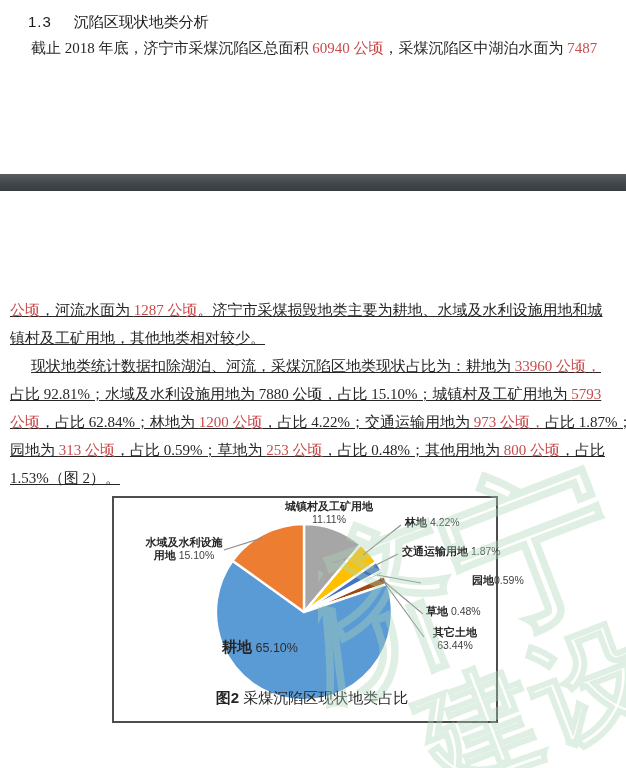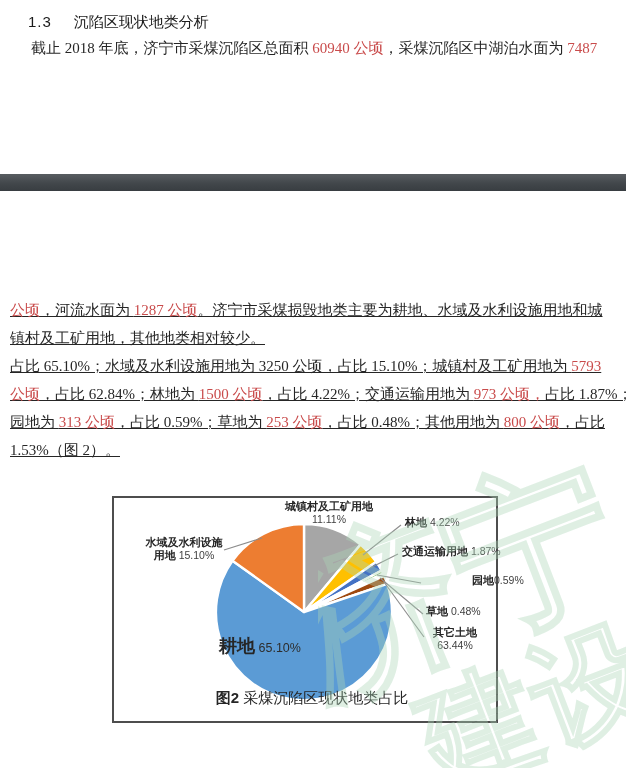--- a/index.html
+++ b/index.html
@@ -36,21 +36,21 @@
   }
   .chartbox svg{position:absolute;left:0;top:0;}
   .clabel{
     position:absolute;
     font-family:"Liberation Sans","DejaVu Sans",sans-serif;
     font-size:10.5px;color:#3f3f3f;white-space:nowrap;line-height:13px;
   }
   .clabel .lname{font-weight:bold;color:#262626;font-size:11px;}
   .clabel.ctr{text-align:center;}
   .clabel.inner{font-size:12.5px;color:#2d2d2d;text-align:center;}
-  .clabel.inner .lname{font-size:18px;}
+  .clabel.inner .lname{font-size:15px;}
   
   .caption{
     left:112px;top:689px;width:400px;text-align:center;
     font-size:15px;color:#262626;
   }
   .caption .cap-prefix{
     font-family:"Liberation Sans","DejaVu Sans",sans-serif;
     font-weight:bold;margin-right:4px;
   }
   
@@ -65,22 +65,23 @@
 
 <div class="abs para para1">
     <div class="tline ind"><span>截止 2018 年底，济宁市采煤沉陷区总面积 </span><span class="red">60940 公顷</span><span>，采煤沉陷区中湖泊水面为 </span><span class="red">7487</span></div>
   </div>
 
 <div class="abs divider"></div>
 
 <div class="abs para para2">
     <div class="tline"><span class="red">公顷</span><span>，河流水面为 </span><span class="red">1287 公顷</span><span>。济宁市采煤损毁地类主要为耕地、水域及水利设施用地和城</span></div>
     <div class="tline"><span>镇村及工矿用地，其他地类相对较少。</span></div>
-    <div class="tline"><span>占比 65.10%；水域及水利设施用地为 3250 公顷，占比 15.10%；城镇村及工矿用地为 </span><span class="red">5793</span></div>
-    <div class="tline"><span class="red">公顷</span><span>，占比 62.84%；林地为 </span><span class="red">1500 公顷</span><span>，占比 4.22%；交通运输用地为 </span><span class="red">973 公顷，</span><span>占比 1.87%；</span></div>
+    <div class="tline ind"><span>现状地类统计数据扣除湖泊、河流，采煤沉陷区地类现状占比为：耕地为 </span><span class="red">33960 公顷，</span></div>
+    <div class="tline"><span>占比 92.81%；水域及水利设施用地为 7880 公顷，占比 15.10%；城镇村及工矿用地为 </span><span class="red">5793</span></div>
+    <div class="tline"><span class="red">公顷</span><span>，占比 62.84%；林地为 </span><span class="red">1200 公顷</span><span>，占比 4.22%；交通运输用地为 </span><span class="red">973 公顷，</span><span>占比 1.87%；</span></div>
     <div class="tline"><span>园地为 </span><span class="red">313 公顷</span><span>，占比 0.59%；草地为 </span><span class="red">253 公顷</span><span>，占比 0.48%；其他用地为 </span><span class="red">800 公顷</span><span>，占比</span></div>
     <div class="tline"><span>1.53%（图 2）。</span></div>
   </div>
 
 <div class="abs chartbox">
   <svg id="pieSvg" width="382" height="223" viewBox="0 0 382 223">
       <path d="M 190 114 L 190.0 26.0 A 88 88 0 0 1 246.6 46.6 Z" fill="#A6A6A6" stroke="#ffffff" stroke-width="2.4" stroke-linejoin="round"></path>
       <path d="M 190 114 L 246.6 46.6 A 88 88 0 0 1 262.3 63.8 Z" fill="#FFC000" stroke="#ffffff" stroke-width="2.4" stroke-linejoin="round"></path>
       <path d="M 190 114 L 262.3 63.8 A 88 88 0 0 1 267.6 72.6 Z" fill="#4472C4" stroke="#ffffff" stroke-width="2.4" stroke-linejoin="round"></path>
       <path d="M 190 114 L 267.6 72.6 A 88 88 0 0 1 269.1 75.5 Z" fill="#70AD47" stroke="#ffffff" stroke-width="2.4" stroke-linejoin="round"></path>

